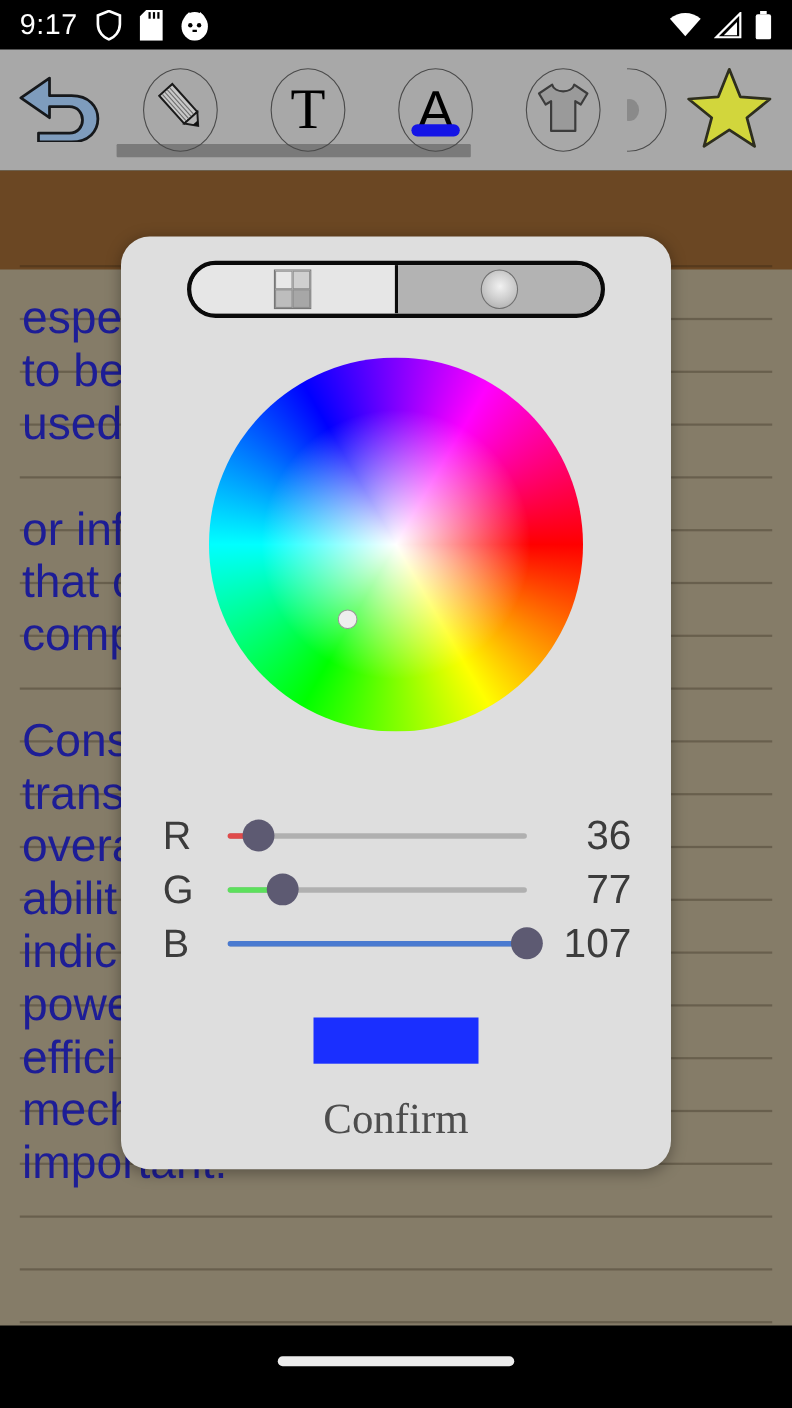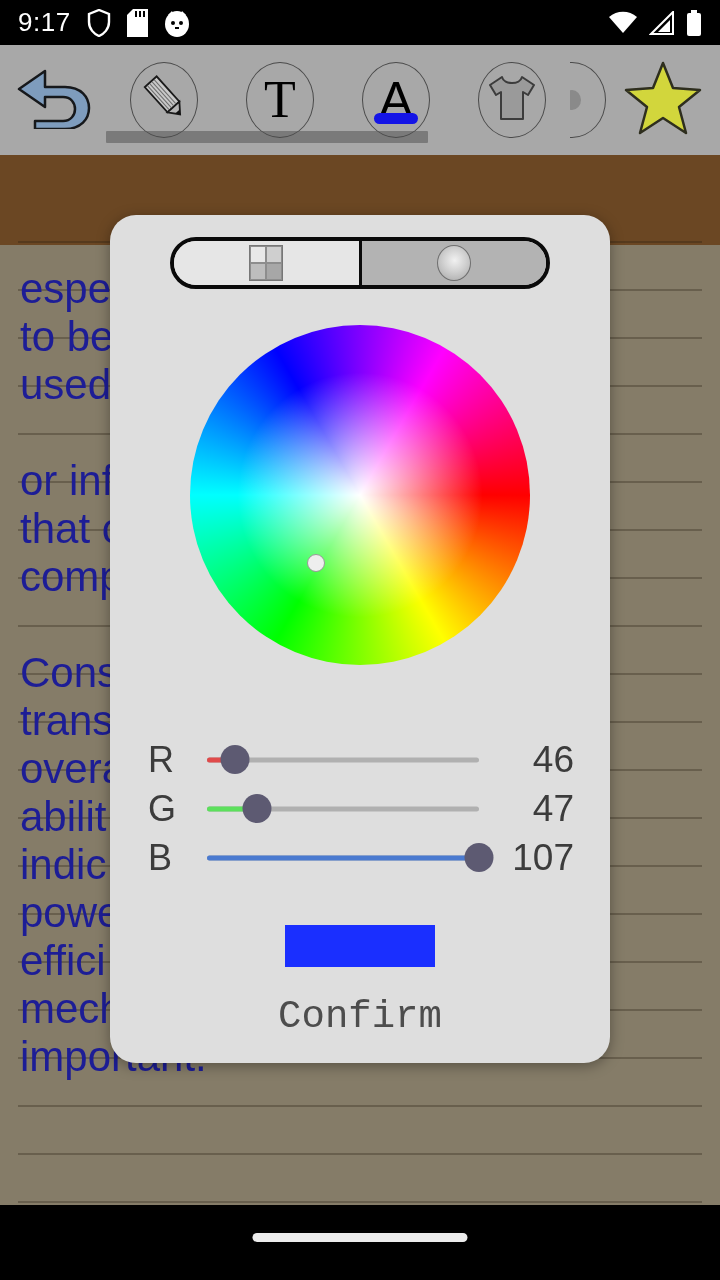--- a/index.html
+++ b/index.html
@@ -146,21 +146,21 @@
   .preview {
     position: absolute; left: 175px; top: 710px;
     width: 150px; height: 42px;
   }
   .dlg-buttons {
     position: absolute; left: 0; top: 780px; width: 500px;
     display: flex;
   }
   .dlg-btn {
     flex: 1; text-align: center; font-size: 39px; color: #4d4d4d;
-    font-family: Liberation Mono, monospace;
+    font-family: Liberation Serif, serif;
   }
 
   
   .navbar {
     position: absolute; left: 0; bottom: 0; width: 720px; height: 75px;
     background: #000;
   }
   .home-pill {
     position: absolute; left: 50%; transform: translateX(-50%); top: 28px;
     width: 215px; height: 9px; border-radius: 5px; background: #ececec;
@@ -354,29 +354,29 @@
       </div>
     </div>
 
     <div class="sliders" id="sliders">
         <div class="slider-row">
           <span class="sl-label">R</span>
           <span class="sl-track">
             <span class="sl-fill" style="width: 10.2%; background: rgb(224, 74, 74);"></span>
             <span class="sl-thumb" style="left: 10.2%;"></span>
           </span>
-          <span class="sl-value">46</span>
+          <span class="sl-value">36</span>
         </div>
         <div class="slider-row">
           <span class="sl-label">G</span>
           <span class="sl-track">
             <span class="sl-fill" style="width: 18.4%; background: rgb(92, 224, 92);"></span>
             <span class="sl-thumb" style="left: 18.4%;"></span>
           </span>
-          <span class="sl-value">47</span>
+          <span class="sl-value">77</span>
         </div>
         <div class="slider-row">
           <span class="sl-label">B</span>
           <span class="sl-track">
             <span class="sl-fill" style="width: 100%; background: rgb(74, 122, 208);"></span>
             <span class="sl-thumb" style="left: 100%;"></span>
           </span>
           <span class="sl-value">107</span>
         </div>
       </div>

